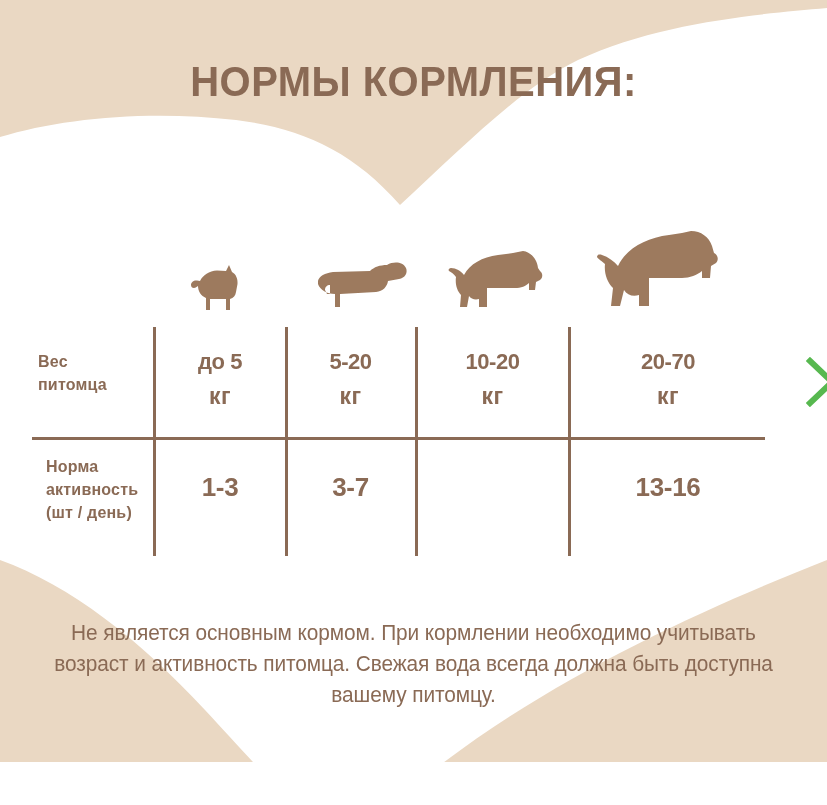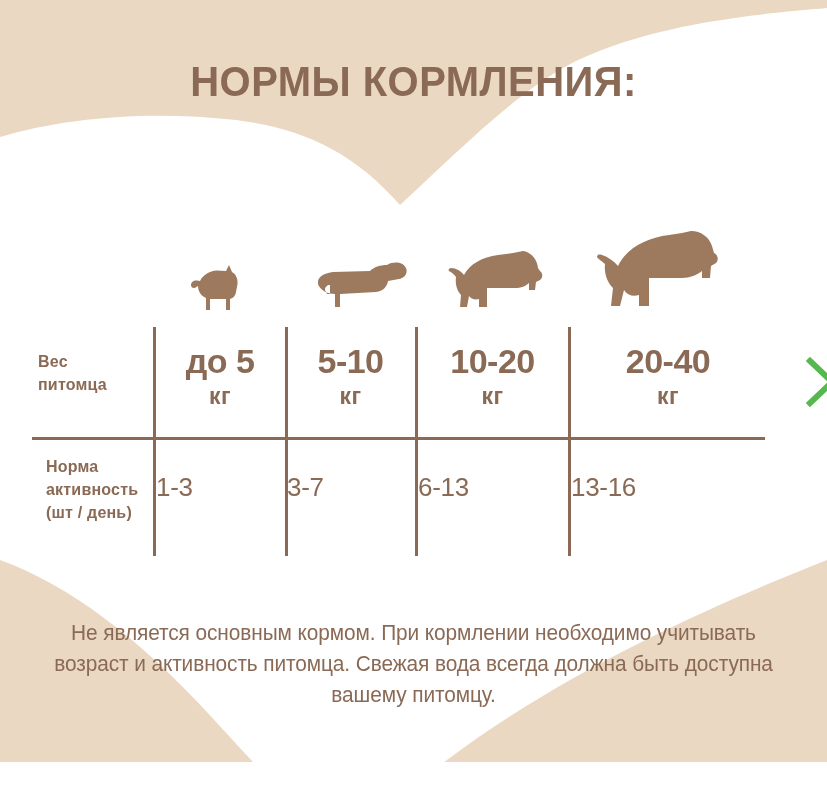--- a/index.html
+++ b/index.html
@@ -84,34 +84,35 @@
 
   .headcell {
     position: absolute;
     text-align: center;
     color: #8a6a55;
     font-weight: 700;
     line-height: 37px;
   }
   .headcell .big {
     display: block;
-    font-size: 34px;
+    font-size: 22px;
     letter-spacing: -0.5px;
   }
   .headcell .unit {
     display: block;
     font-size: 23px;
     letter-spacing: 0.5px;
     margin-top: -2px;
   }
   .valcell {
     position: absolute;
+    text-align: center;
     color: #8a6a55;
     font-size: 26px;
-    font-weight: 400;
+    font-weight: 700;
     letter-spacing: -0.3px;
   }
 
   
   .col1 { left: 156px; width: 128px; }
   .col2 { left: 287px; width: 127px; }
   .col3 { left: 418px; width: 149px; }
   .col4 { left: 571px; width: 194px; }
 
   .head-y { top: 343px; }
@@ -226,35 +227,34 @@
       <div>Норма</div>
       <div>активность</div>
       <div>(шт / день)</div>
     </div>
 
     <div class="headcell col1 head-y">
       <span class="big">до 5</span>
       <span class="unit">кг</span>
     </div>
     <div class="headcell col2 head-y">
-      <span class="big">5-10</span>
+      <span class="big">5-20</span>
       <span class="unit">кг</span>
     </div>
     <div class="headcell col3 head-y">
       <span class="big">10-20</span>
       <span class="unit">кг</span>
     </div>
     <div class="headcell col4 head-y">
-      <span class="big">20-40</span>
+      <span class="big">20-70</span>
       <span class="unit">кг</span>
     </div>
 
     <div class="valcell col1 val-y">1-3</div>
     <div class="valcell col2 val-y">3-7</div>
-    <div class="valcell col3 val-y">6-13</div>
     <div class="valcell col4 val-y">13-16</div>
   </div>
 
   <div id="footnote">Не является основным кормом. При кормлении необходимо учитывать возраст и активность питомца. Свежая вода всегда должна быть доступна вашему питомцу.</div>
 
   <svg id="chevron-next" viewBox="0 0 30 50" width="30" height="50">
     <polyline points="4,4 26,25 4,46" fill="none" stroke="#57b84f" stroke-width="6" stroke-linecap="square" stroke-linejoin="miter"></polyline>
   </svg>
 
 </div>

